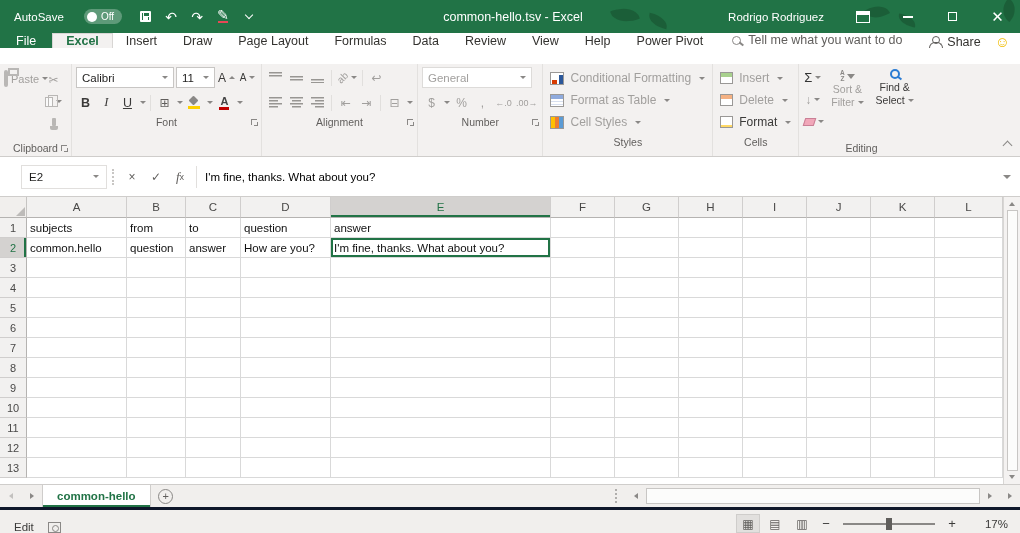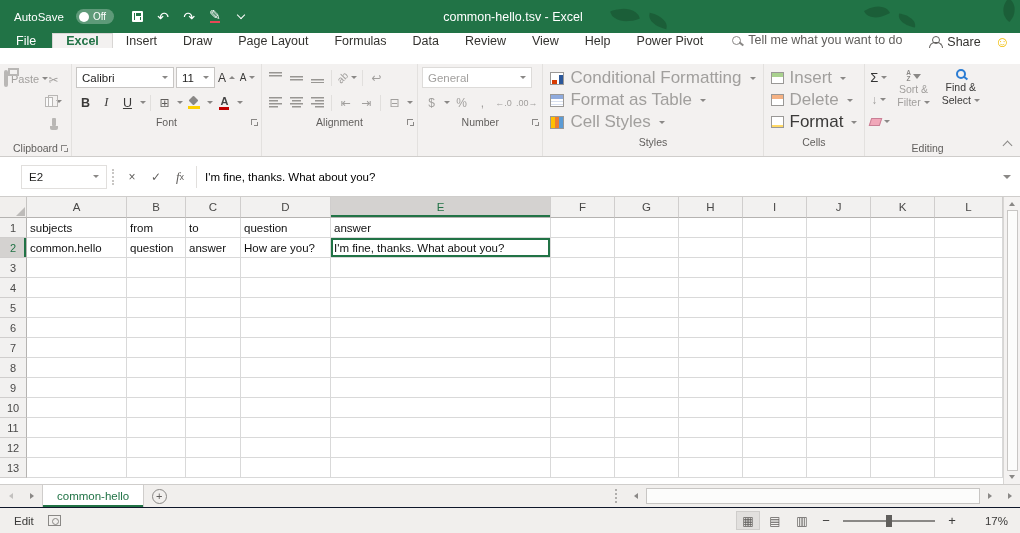--- a/index.html
+++ b/index.html
@@ -5,21 +5,21 @@
 :root{--green:#217346;--ribbon:#f3f1f0;--bd:#d8d6d4;--dis:#a19f9d;--txt:#3b3a39}
 *{margin:0;padding:0;box-sizing:border-box}
 html,body{width:1020px;height:533px;overflow:hidden}
 body{font-family:"Liberation Sans","DejaVu Sans",sans-serif;font-size:12px;color:var(--txt);background:#fff}
 .app{width:1020px;height:533px;display:flex;flex-direction:column}
 
 
 .titlebar{height:33px;background:var(--green);color:#fff;display:flex;align-items:center;position:relative;flex:none}
 .leaf{position:absolute;background:#1b5c36;border-radius:0 90% 0 90%;opacity:.9;pointer-events:none}
 .tb-left{display:flex;align-items:center;z-index:1}
-.autosave{display:flex;align-items:center;gap:12px;margin-left:14px;font-size:11.5px}
+.autosave{display:flex;align-items:center;gap:20px;margin-left:14px;font-size:11.5px}
 .pill{display:flex;align-items:center;gap:4px;background:rgba(255,255,255,.28);border-radius:9px;padding:2px 8px 2px 3px;font-size:10px}
 .knob{width:10px;height:10px;border-radius:50%;background:#fff}
 .qat{display:flex;align-items:center;margin-left:10px}
 .qbtn{width:26px;height:26px;display:flex;align-items:center;justify-content:center;font-size:14px;color:#fff}
 .ic-save{width:11px;height:11px;border:2px solid #fff;border-radius:1px;position:relative}
 .ic-save::before{content:"";position:absolute;left:1px;top:-1px;width:5px;height:3px;border:1px solid #fff}
 .ic-save::after{content:"";position:absolute;left:1px;bottom:0;width:5px;height:3px;background:#fff}
 .penwrap{display:flex;flex-direction:column;align-items:center;line-height:10px}
 .penbar{width:10px;height:2px;background:#e74856;margin-top:1px}
 .chevd{width:6px;height:6px;border-right:1.5px solid #fff;border-bottom:1.5px solid #fff;transform:rotate(45deg);margin-top:-3px}
@@ -89,21 +89,21 @@
 .lic.l,.lic.c,.lic.r{background-image:linear-gradient(#989693,#989693),linear-gradient(#989693,#989693),linear-gradient(#989693,#989693),linear-gradient(#989693,#989693);background-size:13px 1.5px,9px 1.5px,13px 1.5px,9px 1.5px}
 .lic.l{background-position:0 0,0 3px,0 6px,0 9px}
 .lic.c{background-position:0 0,2px 3px,0 6px,2px 9px}
 .lic.r{background-position:0 0,100% 3px,0 6px,100% 9px}
 .lic.vt,.lic.vm,.lic.vb{background-image:linear-gradient(#989693,#989693),linear-gradient(#989693,#989693);background-size:13px 1.5px,13px 1.5px}
 .lic.vt{background-position:0 0,0 3px}
 .lic.vm{background-position:0 4px,0 7px}
 .lic.vb{background-position:0 7px,0 10px}
 .abrot{display:inline-block;transform:rotate(-45deg);font-size:10px}
 .tinytxt{font-size:9px;letter-spacing:0}
-.stylerow,.cellrow{display:flex;align-items:center;gap:6px;height:22px;font-size:17px;padding:0 3px}
+.stylerow,.cellrow{display:flex;align-items:center;gap:6px;height:22px;font-size:12px;padding:0 3px}
 .stylerow .arr,.cellrow .arr{margin-left:2px}
 .ic-cf{width:14px;height:13px;border:1px solid #9a9896;background:linear-gradient(#d83b01,#d83b01) 1px 7px/5px 4px no-repeat,linear-gradient(#2b579a,#2b579a) 8px 2px/4px 9px no-repeat,#fff;flex:none}
 .ic-fat{width:14px;height:13px;border:1px solid #9a9896;background:linear-gradient(#8faadc,#8faadc) 0 0/14px 4px no-repeat,linear-gradient(#d7dfef,#d7dfef) 0 6px/14px 1px no-repeat,linear-gradient(#d7dfef,#d7dfef) 0 9px/14px 1px no-repeat,#fff;flex:none}
 .ic-cs{width:14px;height:13px;border:1px solid #9a9896;background:linear-gradient(90deg,#ffc000 0 34%,#ed7d31 34% 67%,#5b9bd5 67%);flex:none}
 .ic-ins{width:13px;height:12px;border:1px solid #9a9896;background:linear-gradient(#a9d18e,#a9d18e) 0 0/13px 4px no-repeat,#fff;flex:none}
 .ic-del{width:13px;height:12px;border:1px solid #9a9896;background:linear-gradient(#f4b183,#f4b183) 0 0/13px 4px no-repeat,#fff;flex:none}
 .ic-fmt{width:13px;height:12px;border:1px solid #9a9896;background:linear-gradient(#ffd966,#ffd966) 0 8px/13px 4px no-repeat,#fff;flex:none}
 .ed-left{display:flex;flex-direction:column;gap:1px}
 .edrow{display:flex;align-items:center;height:21px}
 .sigma{font-size:13px;color:#333}
@@ -148,32 +148,32 @@
 .tu{width:0;height:0;border-left:3.5px solid transparent;border-right:3.5px solid transparent;border-bottom:4.5px solid #8a8886}
 .td{width:0;height:0;border-left:3.5px solid transparent;border-right:3.5px solid transparent;border-top:4.5px solid #8a8886}
 .tl{width:0;height:0;border-top:3.5px solid transparent;border-bottom:3.5px solid transparent;border-right:4.5px solid #8a8886}
 .trr{width:0;height:0;border-top:3.5px solid transparent;border-bottom:3.5px solid transparent;border-left:4.5px solid #8a8886}
 .vthumb{flex:1;width:11px;margin:4px 0;background:#fcfcfb;border:1px solid #c8c6c4}
 
 
 .stabs{height:23px;background:#f1efed;border-top:1px solid #cfcdcb;display:flex;align-items:stretch;flex:none;font-size:11.5px}
 .snav{width:21px;display:flex;align-items:center;justify-content:center}
 .snav.dim .tl{border-right-color:#c3c1bf}
-.stab{display:flex;align-items:center;padding:0 14px;background:#fff;color:var(--green);font-weight:normal;border-left:1px solid #cfcdcb;border-right:1px solid #cfcdcb;box-shadow:inset 0 -2px 0 var(--green)}
+.stab{display:flex;align-items:center;padding:0 14px;background:#fff;color:var(--green);font-weight:bold;border-left:1px solid #cfcdcb;border-right:1px solid #cfcdcb;box-shadow:inset 0 -2px 0 var(--green)}
 .newsheet{width:30px;display:flex;align-items:center;justify-content:center}
 .cplus{width:15px;height:15px;border:1px solid #8a8886;border-radius:50%;display:flex;align-items:center;justify-content:center;font-size:11px;color:#605e5c;line-height:1}
 .tabspace{flex:1;display:flex;align-items:center;justify-content:flex-end}
 .sdots{width:4px;height:14px;border-left:2px dotted #b0aeac;margin-right:8px}
 .hscroll{display:flex;align-items:stretch;width:372px}
 .harrow{width:18px;display:flex;align-items:center;justify-content:center}
 .htrack{flex:1;position:relative}
 .hthumb{position:absolute;left:1px;right:1px;top:3px;bottom:3px;background:#fcfcfb;border:1px solid #c8c6c4}
 
 
-.status{height:26px;background:#f1efed;border-top:1px solid #0f172a;display:flex;align-items:center;flex:none;font-size:11.5px;color:#3b3a39}
+.status{height:26px;background:#f1efed;border-top:3px solid #0f172a;display:flex;align-items:flex-end;flex:none;font-size:11.5px;color:#3b3a39}
 .smode{margin-left:14px}
 .ic-macro{width:13px;height:11px;border:1px solid #8a8886;margin-left:14px;position:relative}
 .ic-macro::after{content:"";position:absolute;left:3px;top:2px;width:5px;height:5px;border-radius:50%;border:1px solid #8a8886}
 .st-right{margin-left:auto;display:flex;align-items:center;gap:3px;padding-right:12px}
 .vbtn{width:24px;height:19px;display:flex;align-items:center;justify-content:center;color:#605e5c;font-size:12px}
 .vbtn.on{background:#e2e0de;border:1px solid #cfcdcb}
 .zbtn{width:18px;text-align:center;color:#3b3a39;font-size:13px}
 .slider{width:92px;height:2px;background:#8a8886;position:relative;margin:0 5px}
 .slider::before{content:"";position:absolute;left:50%;top:-3px;width:1px;height:8px;background:#8a8886}
 .sthumb{position:absolute;left:calc(50% - 3px);top:-5px;width:6px;height:12px;background:#605e5c}
@@ -209,20 +209,35 @@
               <span>✎</span>
               <span class="penbar"></span>
             </span>
           </span>
         <span class="qbtn">
             <span class="chevd"></span>
           </span>
       </div>
     </div>
     <div class="tb-title">common-hello.tsv  -  Excel</div>
+    <div class="tb-right">
+      <span class="tb-user">Rodrigo Rodriguez</span>
+      <span class="winbtn">
+          <span class="ic-ribopts"></span>
+        </span>
+      <span class="winbtn">
+          <span class="minbar"></span>
+        </span>
+      <span class="winbtn">
+          <span class="maxbox"></span>
+        </span>
+      <span class="winbtn">
+          <span class="closex">✕</span>
+        </span>
+    </div>
   </div>
 
   <div class="tabrow">
     <div class="tabs-left">
         <div class="rtab file">File</div>
         <div class="rtab active">Excel</div>
         <div class="rtab">Insert</div>
         <div class="rtab">Draw</div>
         <div class="rtab">Page Layout</div>
         <div class="rtab">Formulas</div>

